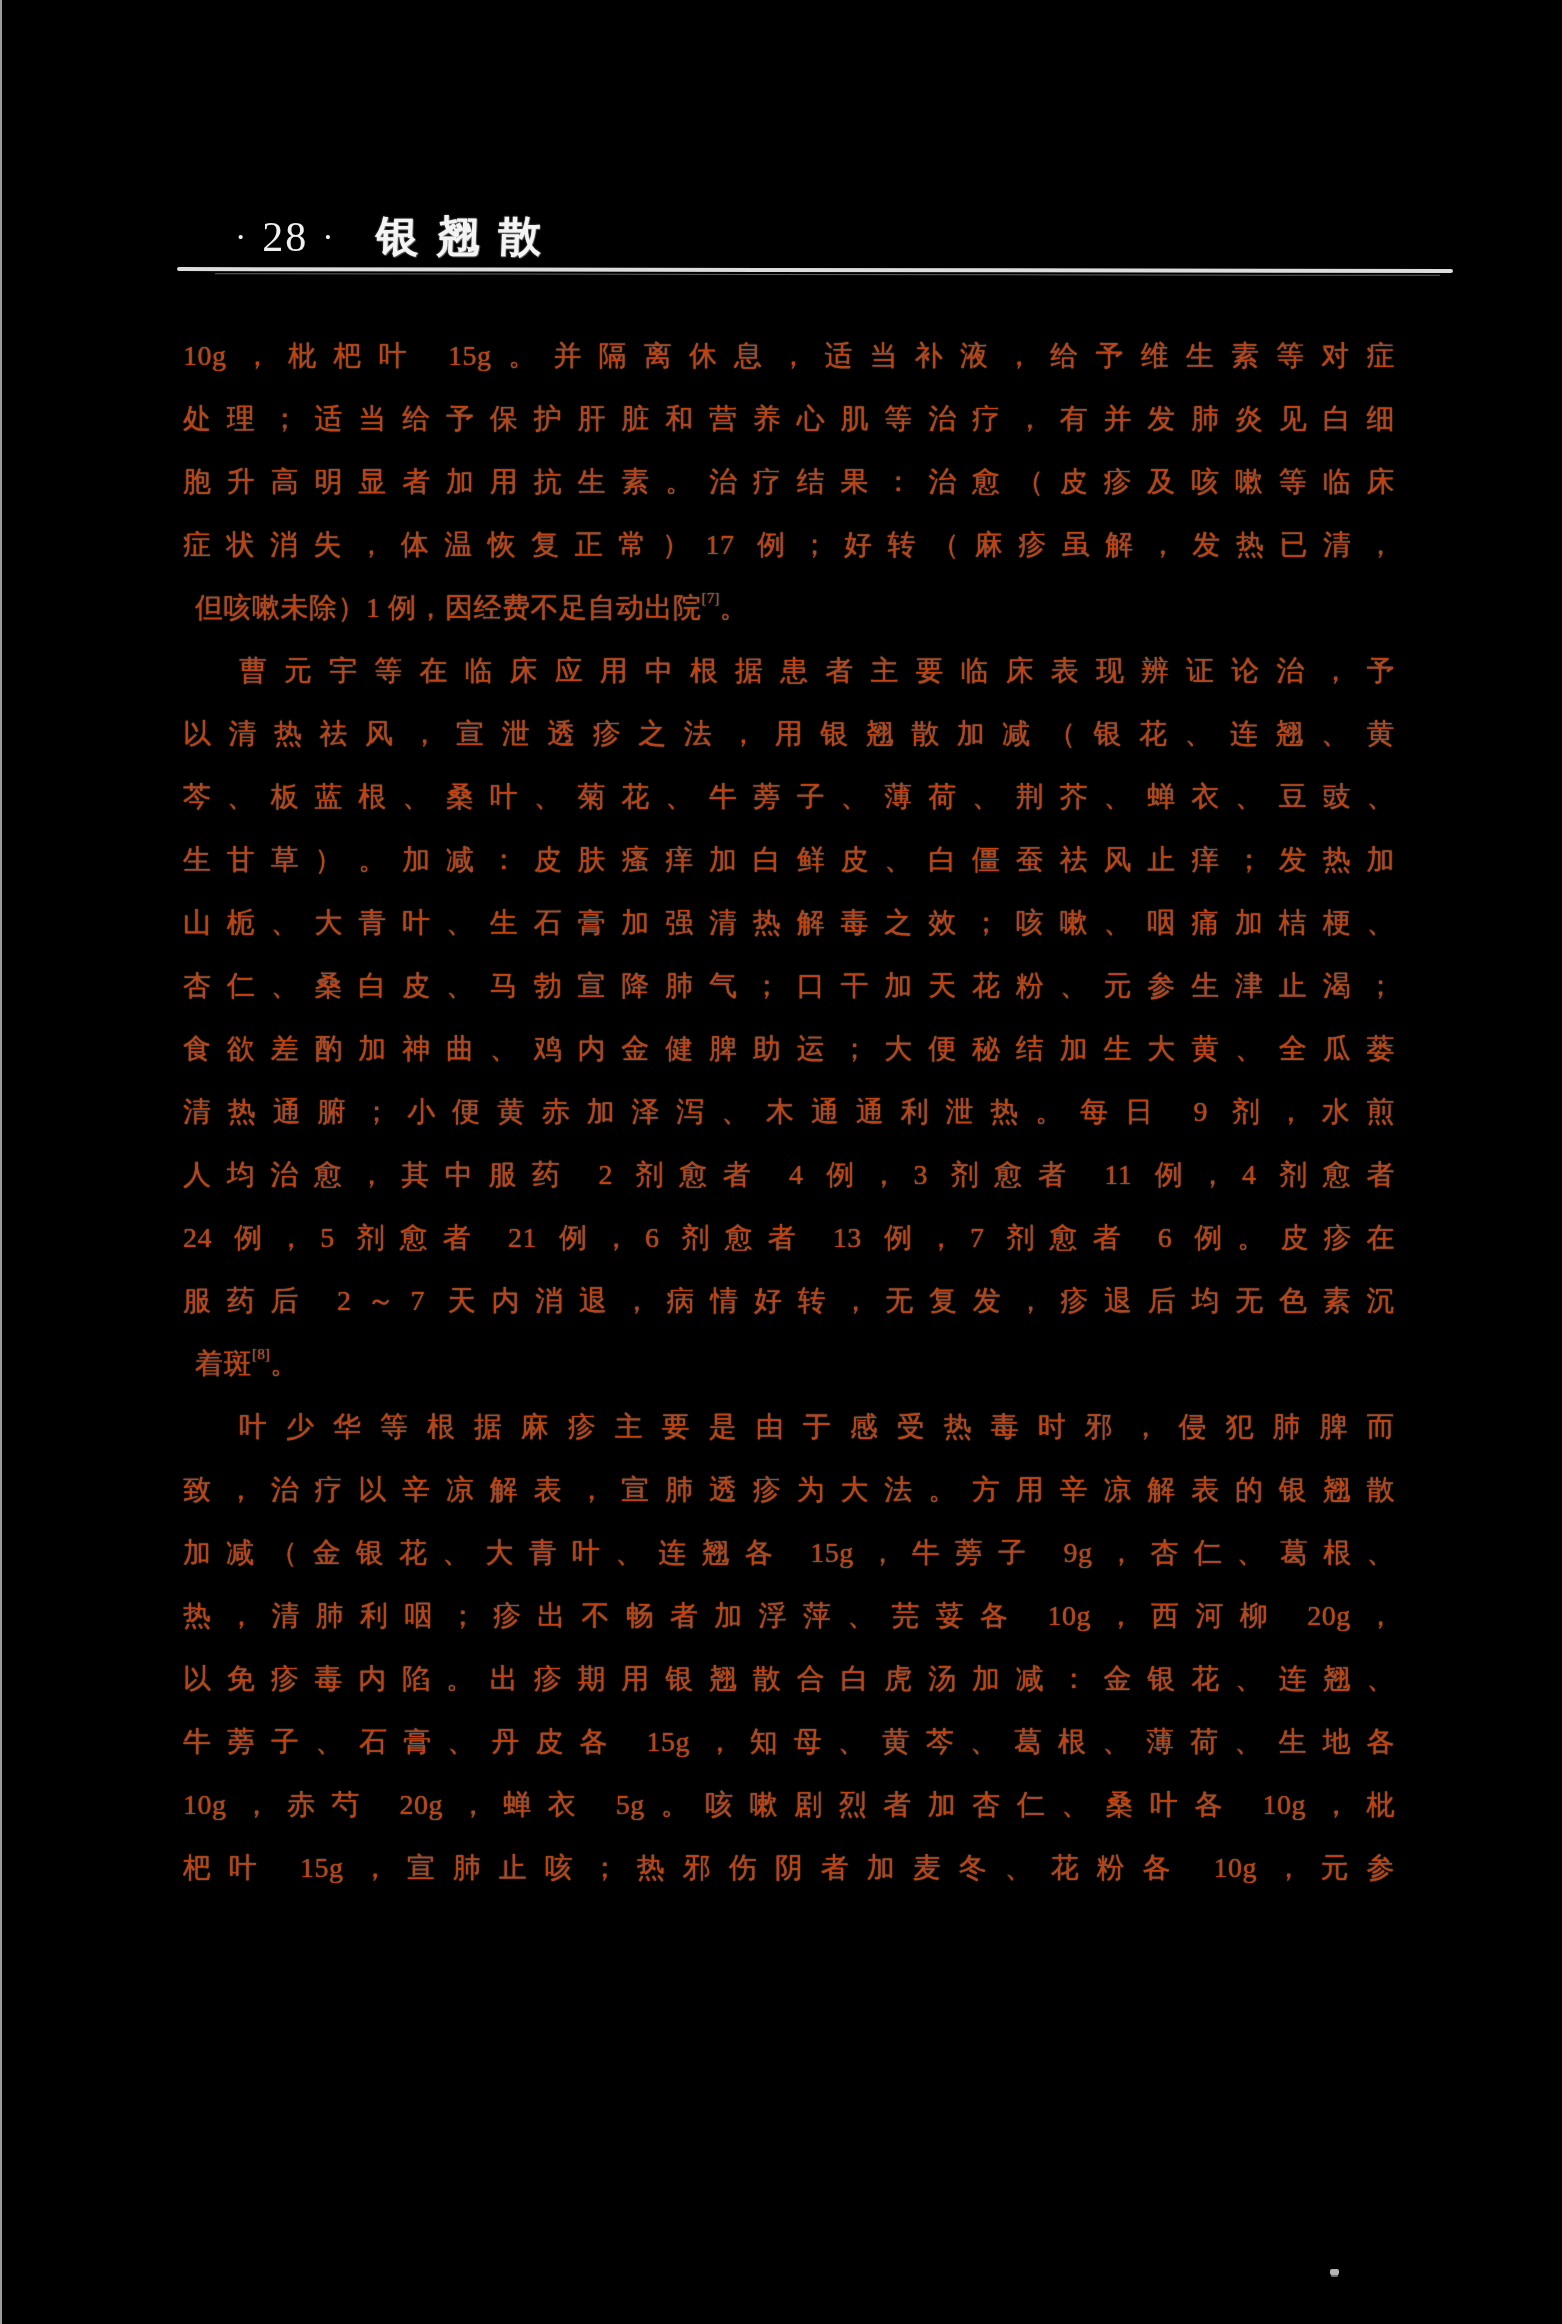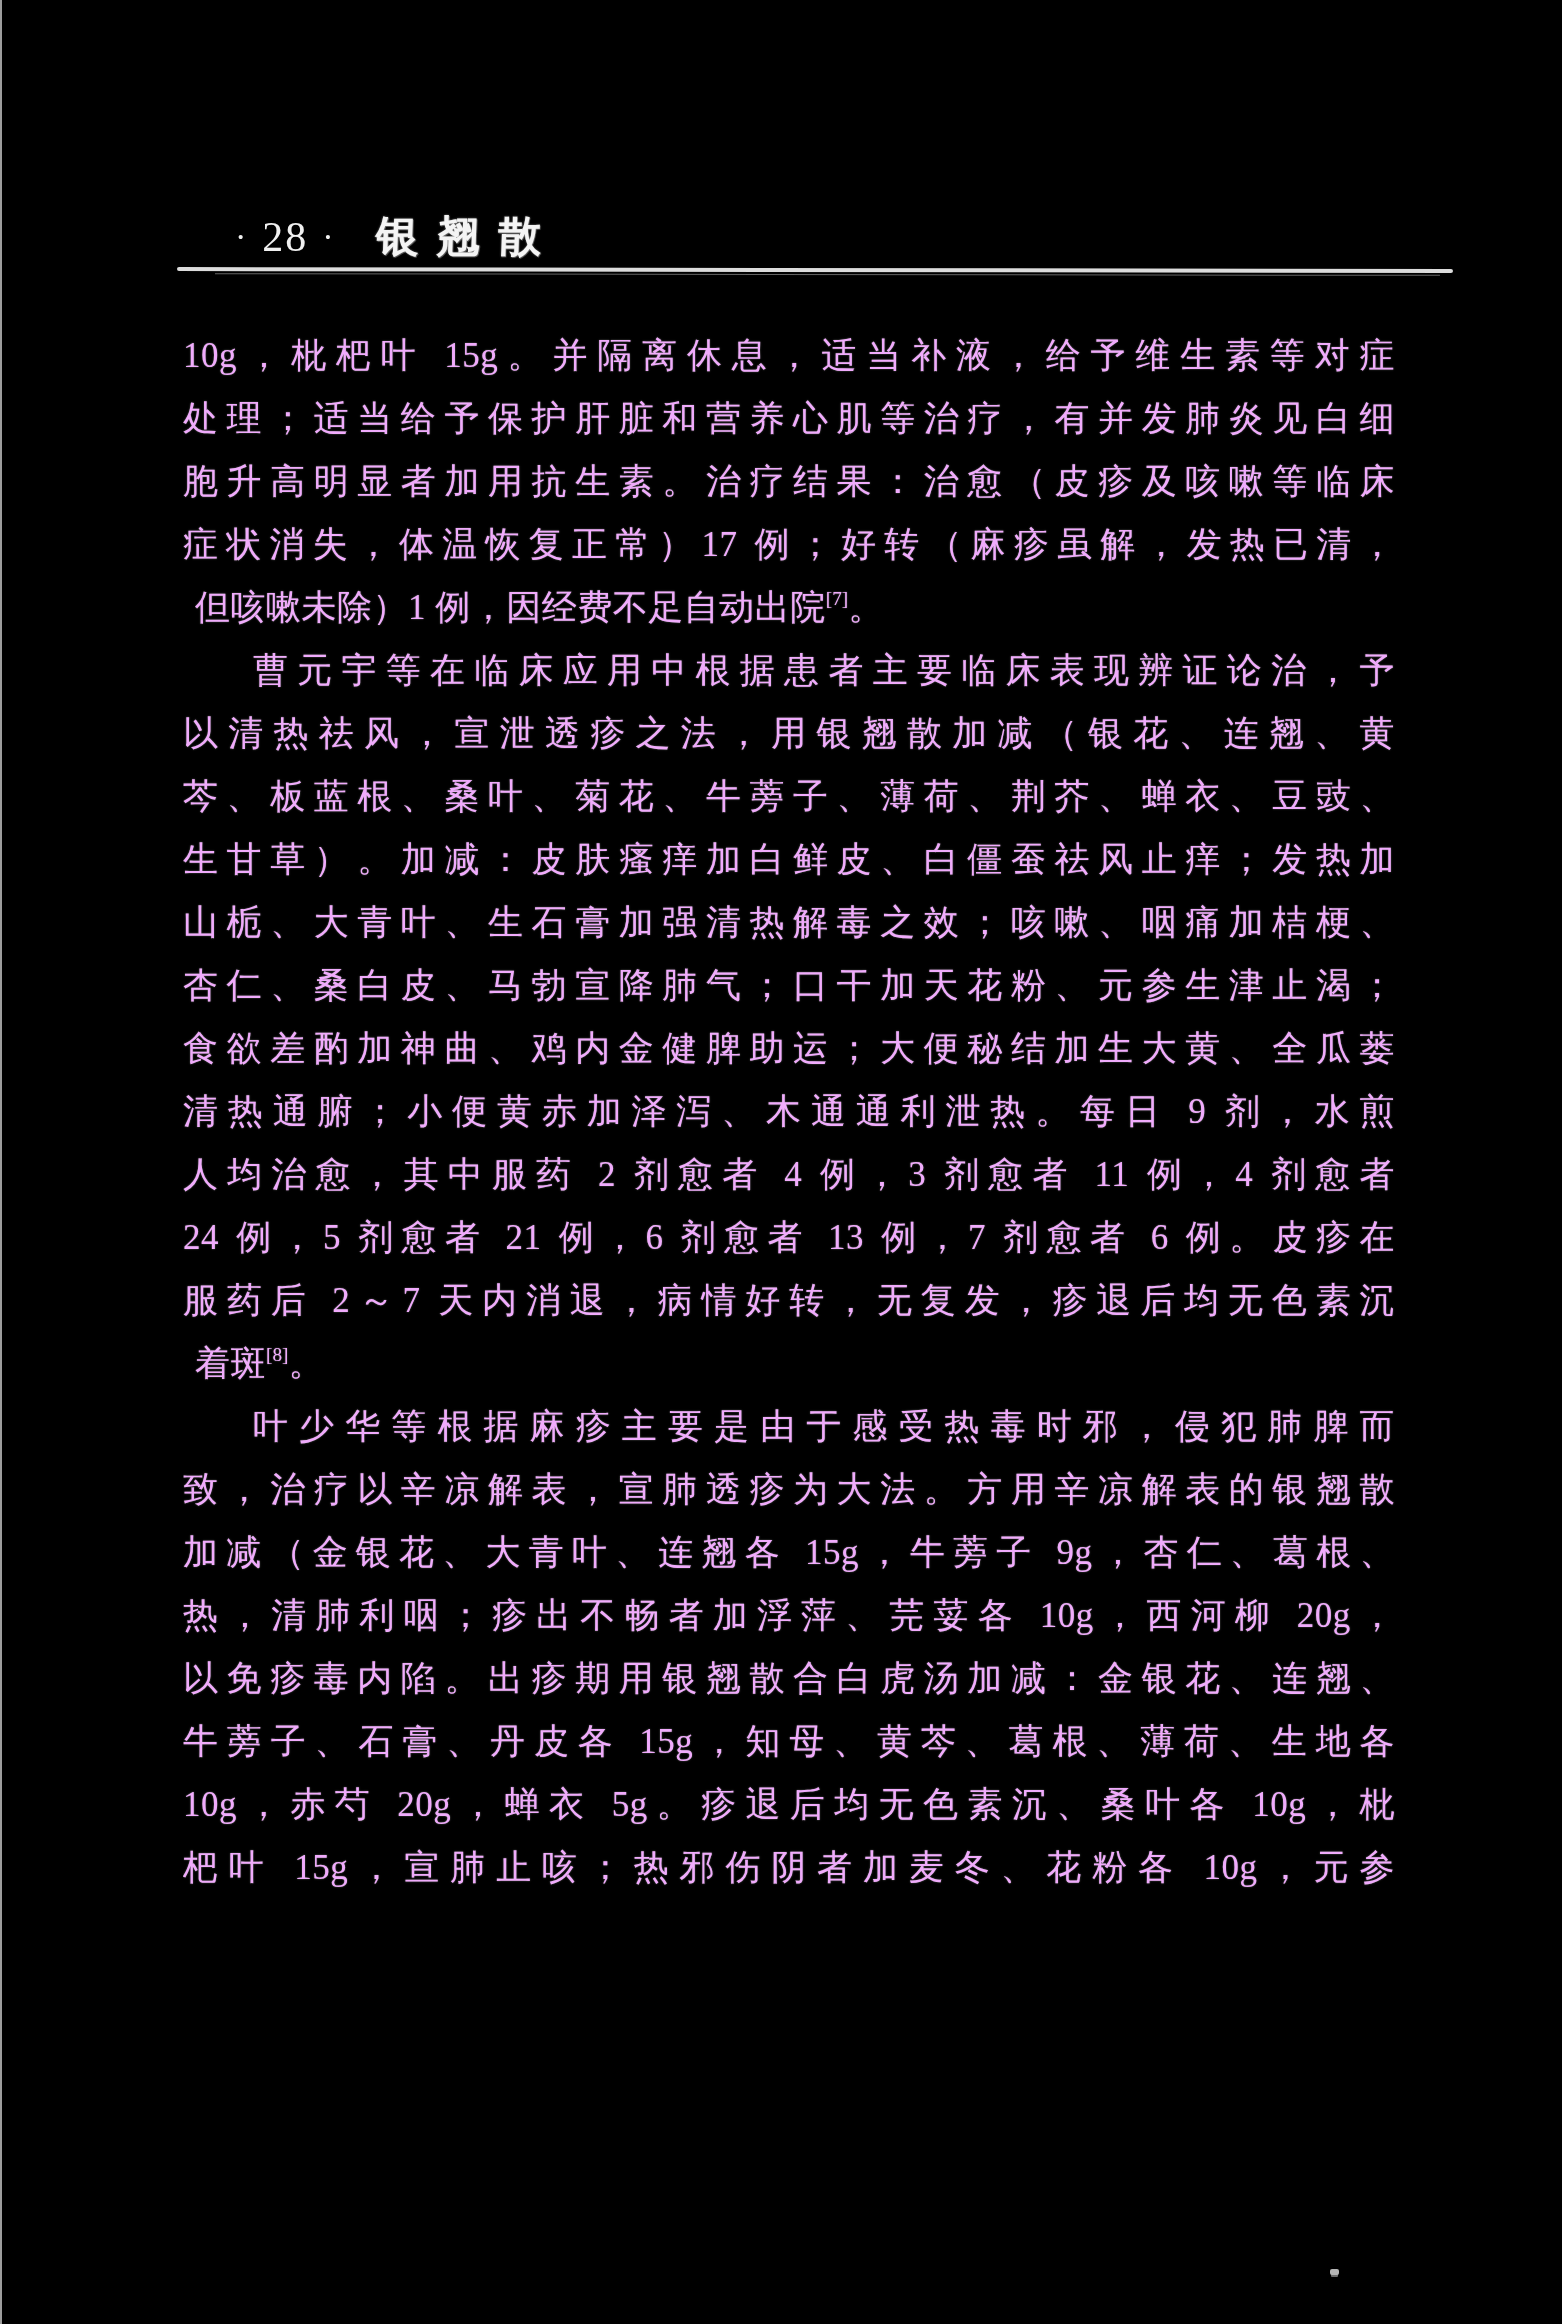--- a/index.html
+++ b/index.html
@@ -78,26 +78,26 @@
   
   .text-block {
     position: absolute;
     top: 324px;
     left: 183px;
     width: 1212px;
   }
   .line {
     height: 63px;
     line-height: 63px;
-    font-size: 35px;
+    font-size: 28px;
     letter-spacing: 0.5px;
     text-align: justify;
     text-align-last: justify;
     white-space: normal;
-    color: #f0abfc;
+    color: #c2410c;
     text-shadow: 0 0 1.5px rgba(255,255,255,0.5);
     overflow: hidden;
   }
   .line.indent { text-indent: 2em; }
   .line.para-end { text-align-last: left; margin-left: 12px; }
   .line sup {
     font-size: 0.55em;
     line-height: 0;
     vertical-align: 14px;
     letter-spacing: 0;
@@ -149,20 +149,20 @@
       <div class="line"><span>人均治愈，其中服药 2 剂愈者 4 例，3 剂愈者 11 例，4 剂愈者</span></div>
       <div class="line"><span>24 例，5 剂愈者 21 例，6 剂愈者 13 例，7 剂愈者 6 例。皮疹在</span></div>
       <div class="line"><span>服药后 2～7 天内消退，病情好转，无复发，疹退后均无色素沉</span></div>
       <div class="line para-end"><span>着斑</span><sup>[8]</sup><span>。</span></div>
       <div class="line indent"><span>叶少华等根据麻疹主要是由于感受热毒时邪，侵犯肺脾而</span></div>
       <div class="line"><span>致，治疗以辛凉解表，宣肺透疹为大法。方用辛凉解表的银翘散</span></div>
       <div class="line"><span>加减（金银花、大青叶、连翘各 15g，牛蒡子 9g，杏仁、葛根、</span></div>
       <div class="line"><span>热，清肺利咽；疹出不畅者加浮萍、芫荽各 10g，西河柳 20g，</span></div>
       <div class="line"><span>以免疹毒内陷。出疹期用银翘散合白虎汤加减：金银花、连翘、</span></div>
       <div class="line"><span>牛蒡子、石膏、丹皮各 15g，知母、黄芩、葛根、薄荷、生地各</span></div>
-      <div class="line"><span>10g，赤芍 20g，蝉衣 5g。疹退后均无色素沉、桑叶各 10g，枇</span></div>
+      <div class="line"><span>10g，赤芍 20g，蝉衣 5g。咳嗽剧烈者加杏仁、桑叶各 10g，枇</span></div>
       <div class="line"><span>杷叶 15g，宣肺止咳；热邪伤阴者加麦冬、花粉各 10g，元参</span></div>
     </div>
 
   <div class="scan-speck"></div>
 
 </div>
 
 
 </body></html>

